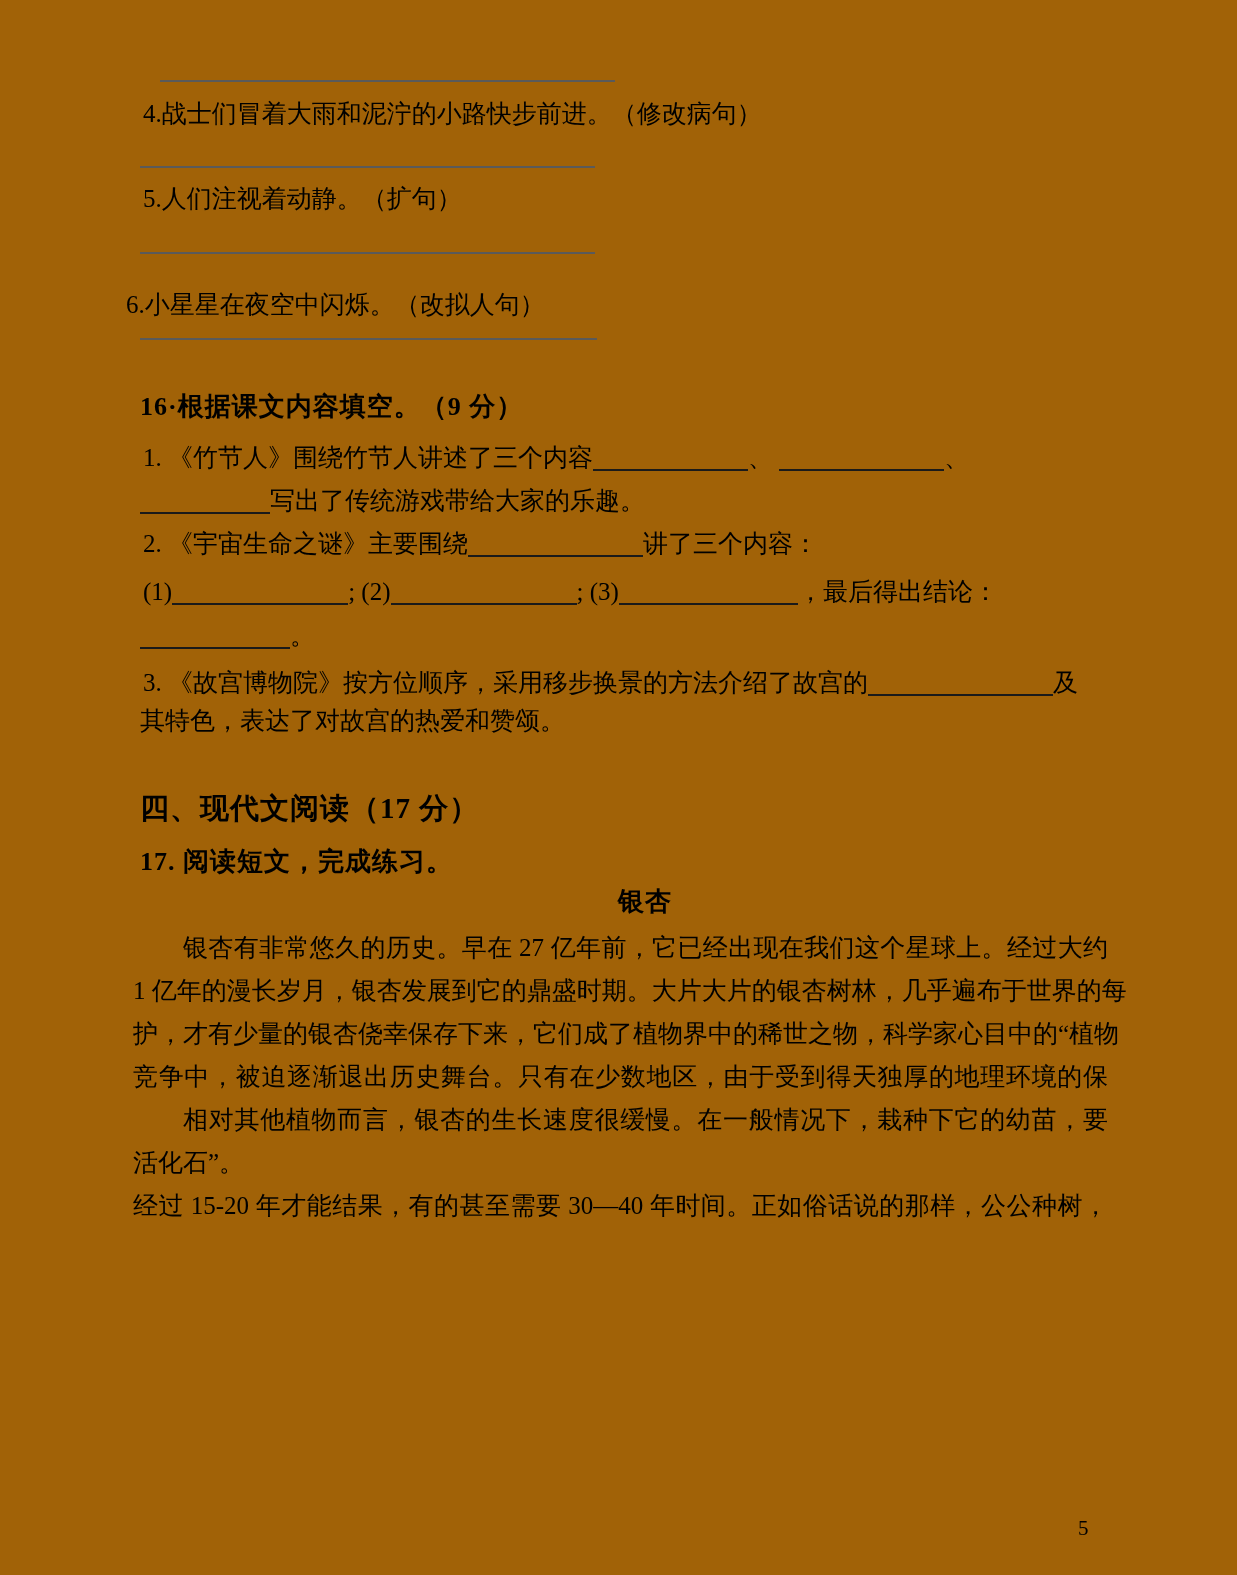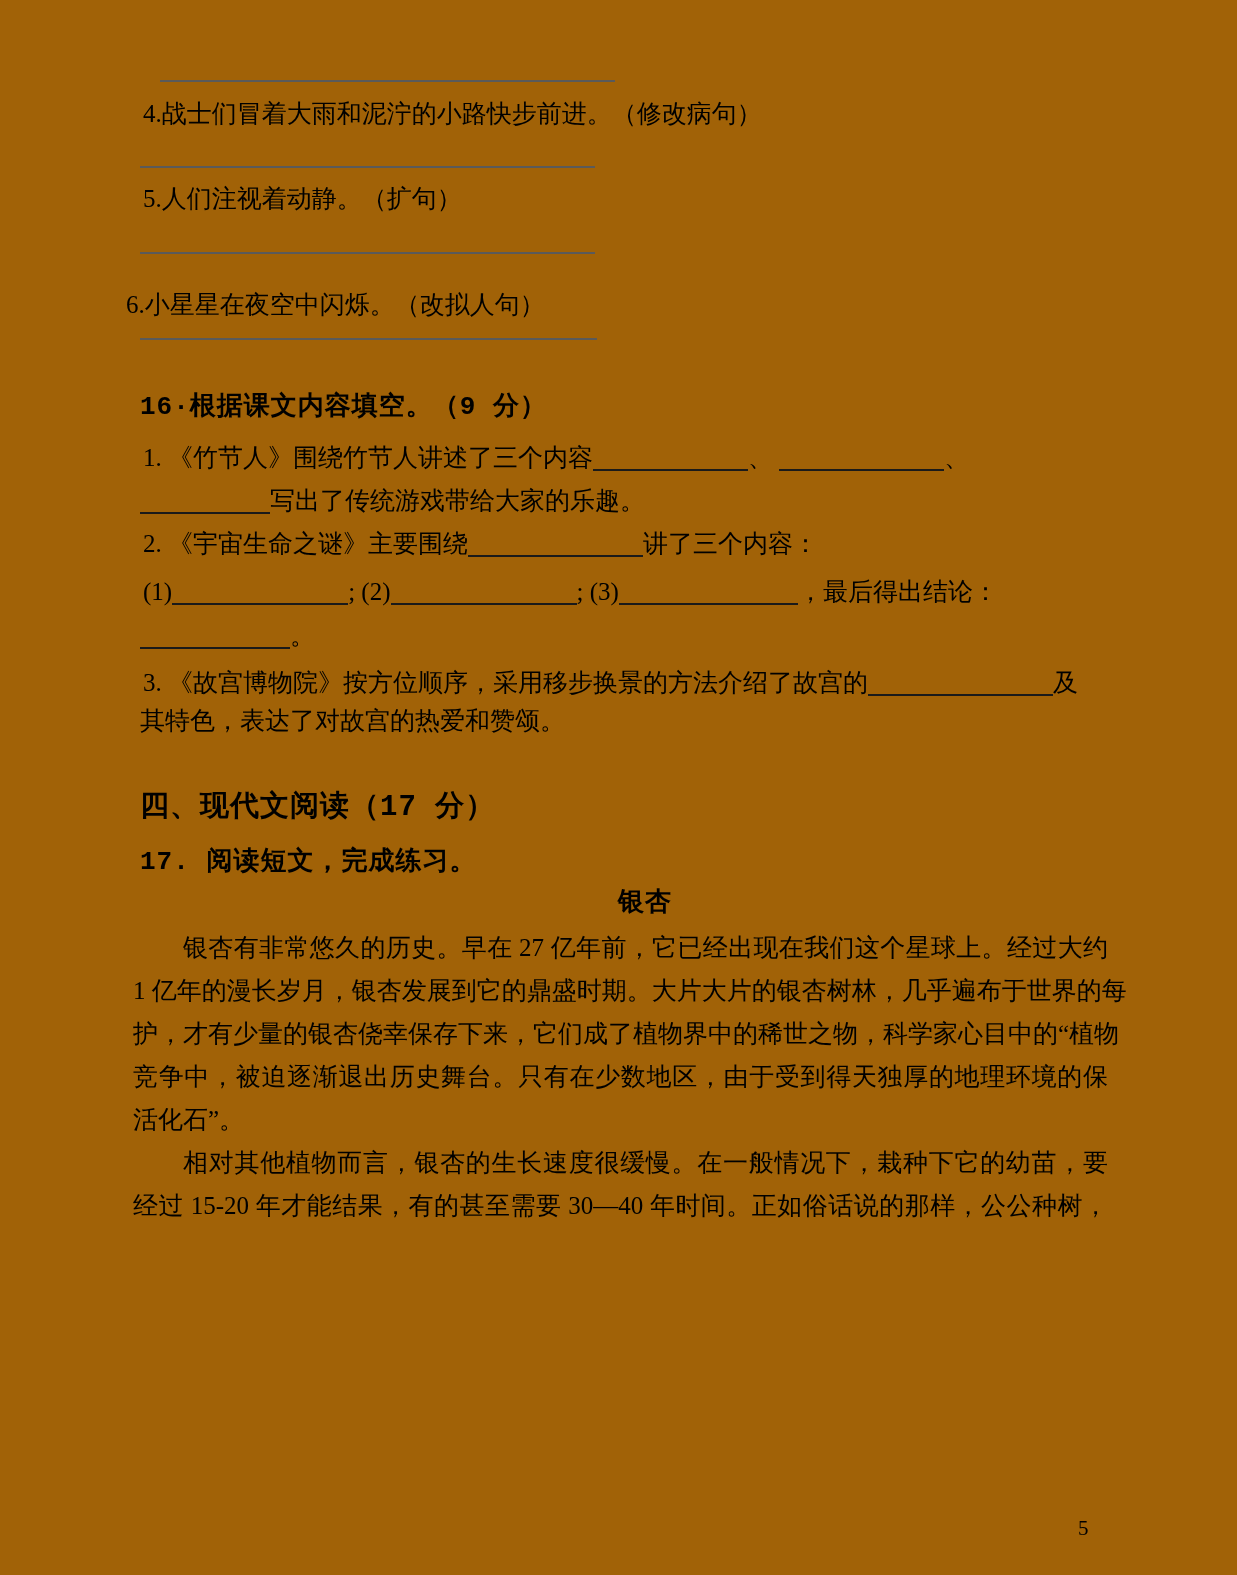--- a/index.html
+++ b/index.html
@@ -13,21 +13,21 @@
     overflow: hidden;
   }
   .row {
     position: absolute;
     font-size: 25px;
     line-height: 30px;
     white-space: nowrap;
     font-family: "Liberation Serif", "DejaVu Serif", serif;
   }
   .h-sans {
-    font-family: Liberation Mono, monospace;
+    font-family: Liberation Serif, serif;
     font-weight: 700;
     letter-spacing: 1px;
   }
   .ansline {
     position: absolute;
     height: 0;
     border-top: 2px solid #5a5a5a;
   }
   .blank {
     display: inline-block;
@@ -109,20 +109,20 @@
   <div class="row h-sans" style="left:140px; top:793px; font-size:29px;">四、现代文阅读（17 分）</div>
   <div class="row h-sans" style="left:140px; top:847px; font-size:26px;">17. 阅读短文，完成练习。</div>
 
   <div class="ptitle h-sans">银杏</div>
 
   <div class="passage">
     <div class="pline ind">银杏有非常悠久的历史。早在 27 亿年前，它已经出现在我们这个星球上。经过大约</div>
     <div class="pline">1 亿年的漫长岁月，银杏发展到它的鼎盛时期。大片大片的银杏树林，几乎遍布于世界的每</div>
     <div class="pline">护，才有少量的银杏侥幸保存下来，它们成了植物界中的稀世之物，科学家心目中的“植物</div>
     <div class="pline">竞争中，被迫逐渐退出历史舞台。只有在少数地区，由于受到得天独厚的地理环境的保</div>
+    <div class="pline ind">相对其他植物而言，银杏的生长速度很缓慢。在一般情况下，栽种下它的幼苗，要</div>
     <div class="pline noj">活化石”。</div>
-    <div class="pline ind">相对其他植物而言，银杏的生长速度很缓慢。在一般情况下，栽种下它的幼苗，要</div>
     <div class="pline">经过 15-20 年才能结果，有的甚至需要 30—40 年时间。正如俗话说的那样，公公种树，</div>
   </div>
 
   <div class="pagenum">5</div>
 
 </div>
 
 </body></html>

